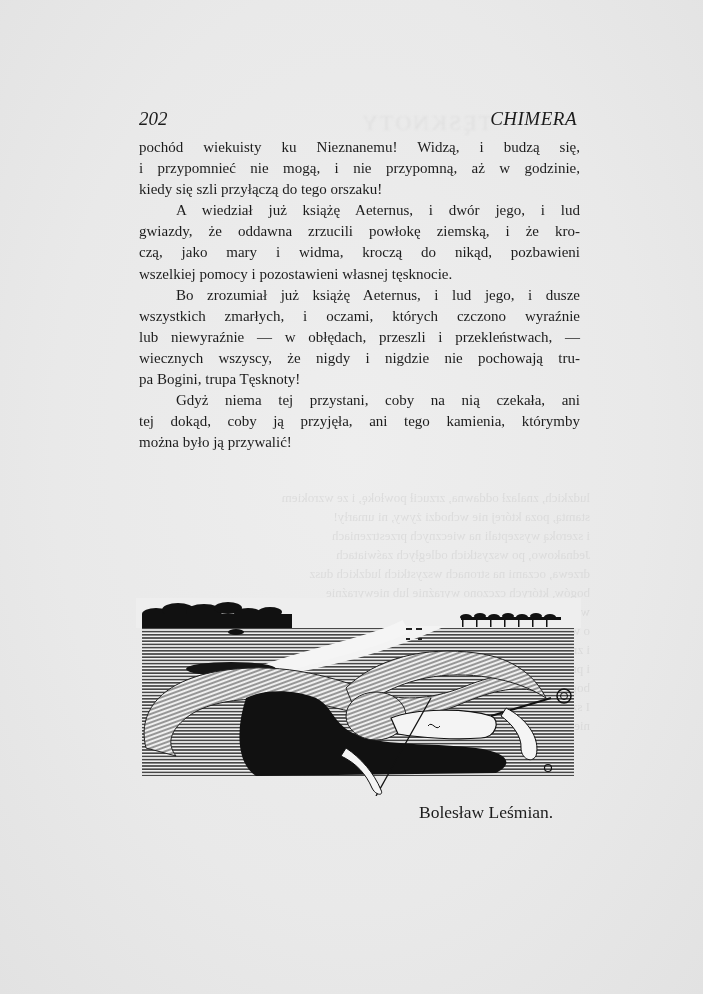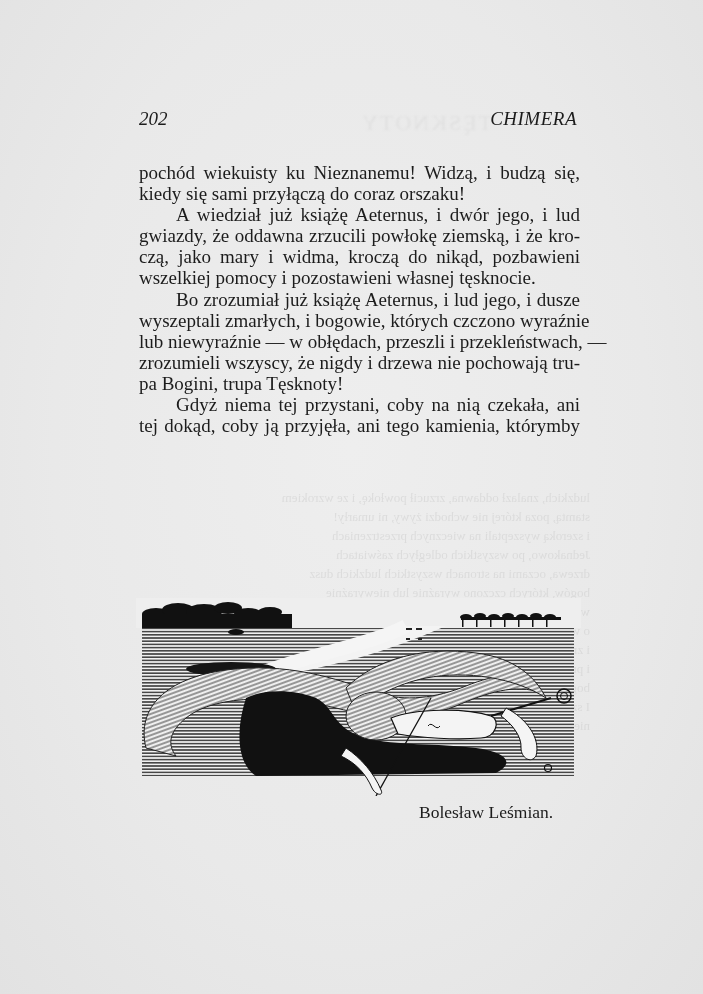--- a/index.html
+++ b/index.html
@@ -69,23 +69,23 @@
       position: absolute;
       right: 3px;
       top: 0;
       font-style: italic;
       font-size: 19px;
       letter-spacing: 0.5px;
     }
     .body-text {
       position: absolute;
       left: 139px;
-      top: 162px;
+      top: 137px;
       width: 441px;
-      font-size: 19px;
+      font-size: 15px;
       line-height: 21.1px;
     }
     .body-text .line {
       display: block;
       white-space: nowrap;
       text-align: justify;
       text-align-last: justify;
       height: 21.1px;
     }
     .body-text .line.last {
@@ -133,32 +133,34 @@
   <span class="bleed-line">nie znali, że stanął ten pogrzeb tęskniący, ten</span>
 </div>
 
 <header class="running-head">
   <span class="page-number">202</span>
   <span class="running-title">CHIMERA</span>
 </header>
 
 <main class="body-text" id="body-text">
     <span class="line">pochód  wiekuisty ku Nieznanemu!  Widzą, i budzą  się,</span>
-    <span class="line last">kiedy się sami przyłączą do coraz orszaku!</span>
+    <span class="line">i przypomnieć nie mogą, i nie przypomną, aż w godzinie,</span>
+    <span class="line last">kiedy się szli przyłączą do tego orszaku!</span>
     <span class="line indent">A wiedział już książę Aeternus, i dwór jego, i lud</span>
     <span class="line">gwiazdy, że oddawna zrzucili powłokę ziemską, i że kro-</span>
     <span class="line">czą, jako mary i widma, kroczą do nikąd, pozbawieni</span>
     <span class="line last">wszelkiej pomocy i pozostawieni własnej tęsknocie.</span>
     <span class="line indent">Bo zrozumiał już książę Aeternus, i lud jego, i dusze</span>
-    <span class="line">wyszeptali zmarłych, i bogowie, których czczono wyraźnie</span>
+    <span class="line">wszystkich zmarłych, i oczami, których czczono wyraźnie</span>
     <span class="line">lub niewyraźnie — w obłędach, przeszli i przekleństwach, —</span>
-    <span class="line">zrozumieli wszyscy, że nigdy i drzewa nie pochowają tru-</span>
+    <span class="line">wiecznych wszyscy, że nigdy i nigdzie nie pochowają tru-</span>
     <span class="line last">pa Bogini, trupa Tęsknoty!</span>
     <span class="line indent">Gdyż niema tej przystani, coby na nią czekała, ani</span>
     <span class="line">tej dokąd, coby ją przyjęła, ani tego kamienia, którymby</span>
+    <span class="line last">można było ją przywalić!</span>
   </main>
 
 <figure class="illustration" style="margin:0">
   <svg width="445" height="198" viewBox="0 0 445 198" xmlns="http://www.w3.org/2000/svg">
     <defs>
       <pattern id="hatch" width="6" height="3.2" patternUnits="userSpaceOnUse">
         <rect width="6" height="3.2" fill="#f0f0f0"></rect>
         <line x1="0" y1="1.6" x2="6" y2="1.6" stroke="#1f1f1f" stroke-width="1.3"></line>
       </pattern>
       <pattern id="hairlines" width="4" height="4" patternUnits="userSpaceOnUse" patternTransform="rotate(-20)">

